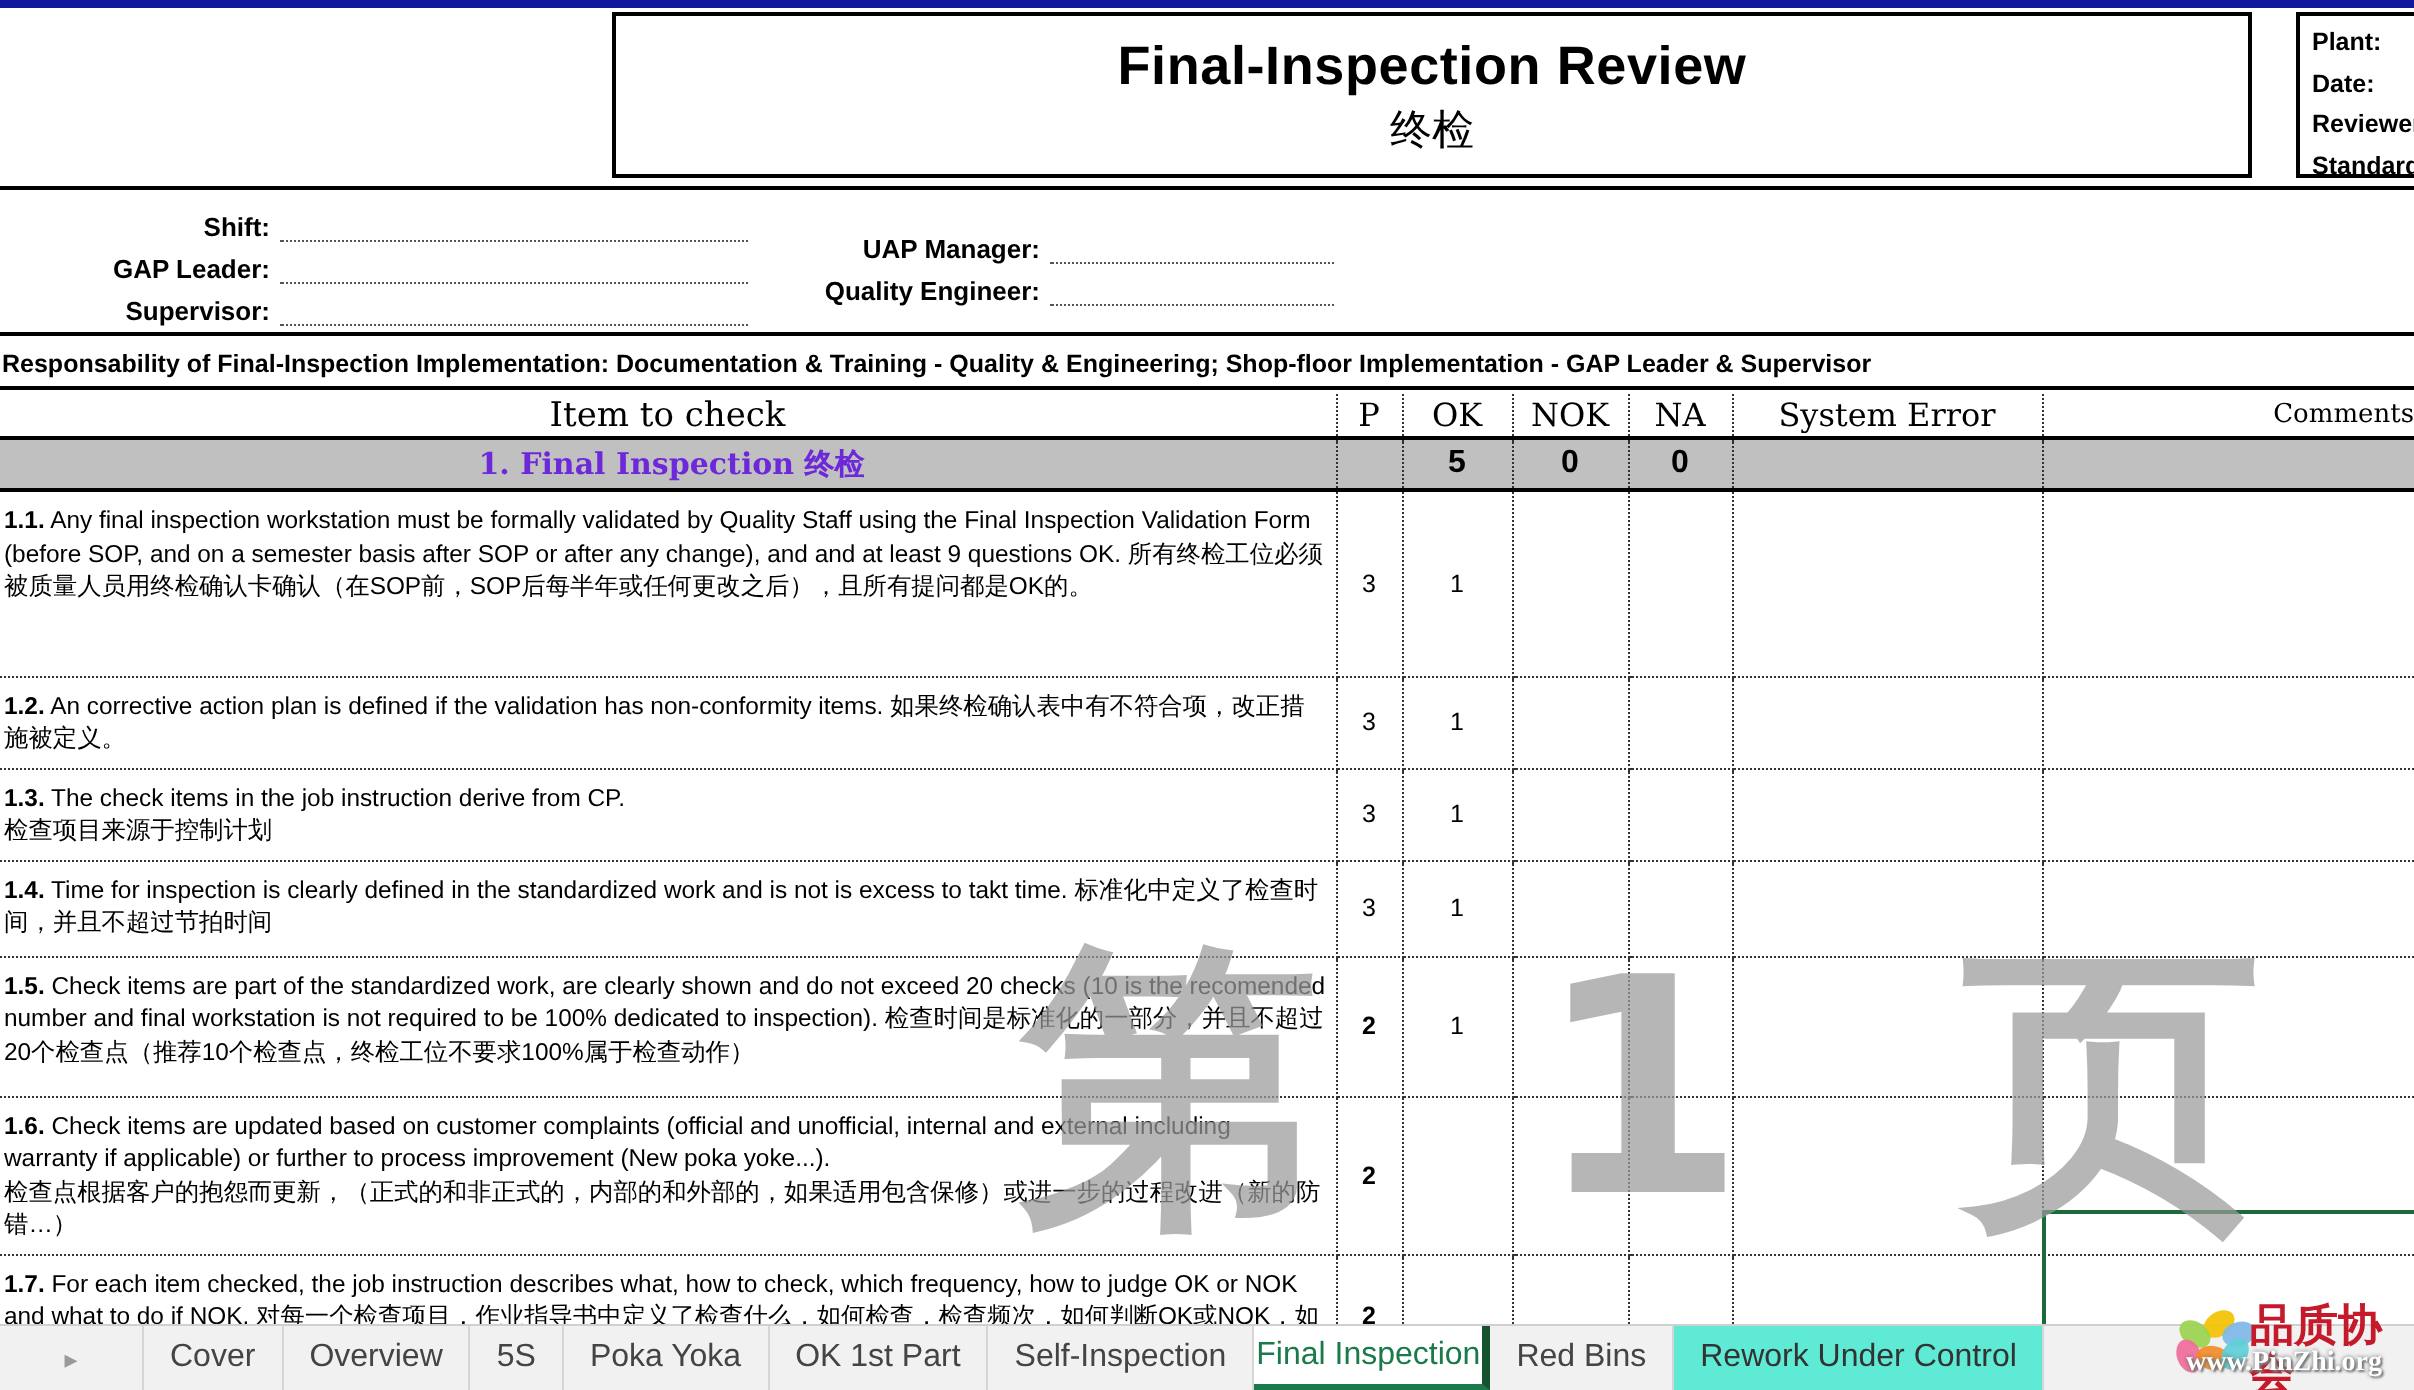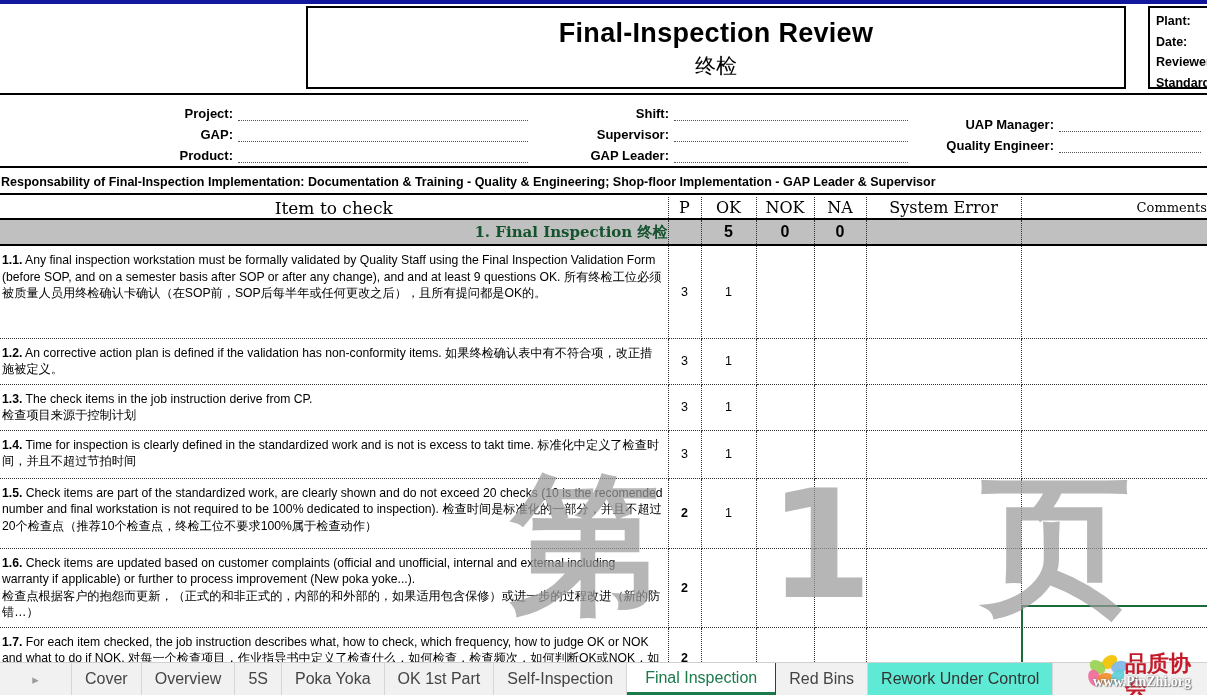--- a/index.html
+++ b/index.html
@@ -116,22 +116,22 @@
   }
 
   .sec-row td {
     background: #c0c0c0;
     height: 26px;
     border-bottom: 2px solid #000;
     border-right: 1px dotted #333;
     vertical-align: middle;
   }
   .sec-row td.sec-title {
-    text-align: right; padding-left: 4px;
-    font-size: 15px; font-weight: bold; color: #14532d;
+    text-align: center; padding-left: 4px;
+    font-size: 15px; font-weight: bold; color: #6d28d9;
     font-family: "DejaVu Serif", serif;
   }
   .sec-row td.num {
     text-align: center; font-size: 16px; font-weight: bold; color: #000;
   }
   .sec-row td.comm-c { border-right: none; }
 
   .item-row td {
     border-bottom: 1px dotted #333;
     border-right: 1px dotted #333;
@@ -181,22 +181,22 @@
     display: flex; align-items: center; justify-content: center;
     padding: 0 13px; font-size: 16px; color: #444;
     border-right: 1px solid #d6d6d6;
     font-family: "Liberation Sans", sans-serif;
     white-space: nowrap;
     cursor: default;
   }
   .tab.active {
     background: #ffffff; color: #1a7a4a;
     border-bottom: 3px solid #1a7a4a;
-    border-right: 1px solid #14532d;
-    padding: 0 18px;
+    border-right: 4px solid #14532d;
+    padding: 0 1px;
   }
   .tab.selected-dim {
     background: #5eead4; color: #333;
   }
 
   
   .logo {
     position: absolute; left: 1085px; top: 652px;
     width: 122px; height: 43px; pointer-events: none;
   }
@@ -232,46 +232,32 @@
       <div class="plant-box">
         <div>Plant:</div>
         <div>Date:</div>
         <div>Reviewer</div>
         <div>Standard</div>
       </div>
     </div>
 
     <div class="info-band">
 
-      <div class="info-col c1">
-        <div class="info-row">
-          <span class="info-label">Project:</span>
-          <span class="info-line"></span>
-        </div>
-        <div class="info-row">
-          <span class="info-label">GAP:</span>
-          <span class="info-line"></span>
-        </div>
-        <div class="info-row">
-          <span class="info-label">Product:</span>
-          <span class="info-line"></span>
-        </div>
-      </div>
 
       <div class="info-col c2">
         <div class="info-row">
           <span class="info-label">Shift:</span>
           <span class="info-line"></span>
         </div>
         <div class="info-row">
-          <span class="info-label">Supervisor:</span>
+          <span class="info-label">GAP Leader:</span>
           <span class="info-line"></span>
         </div>
         <div class="info-row">
-          <span class="info-label">GAP Leader:</span>
+          <span class="info-label">Supervisor:</span>
           <span class="info-line"></span>
         </div>
       </div>
 
       <div class="info-col c3">
         <div class="info-row">
           <span class="info-label">UAP Manager:</span>
           <span class="info-line"></span>
         </div>
         <div class="info-row">

